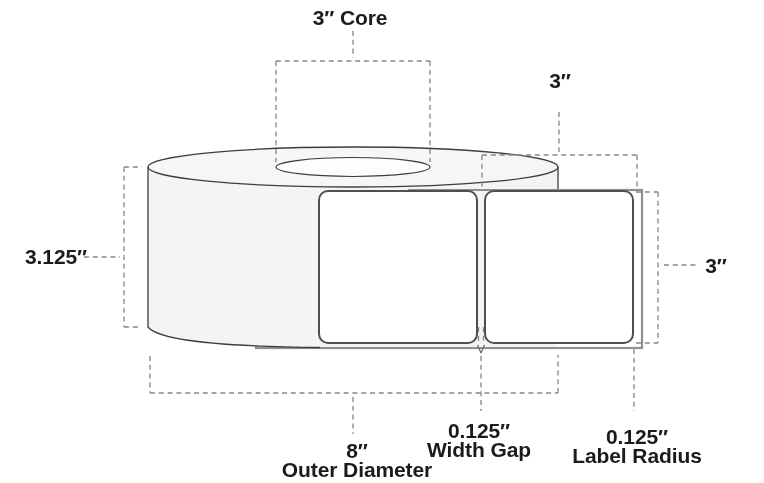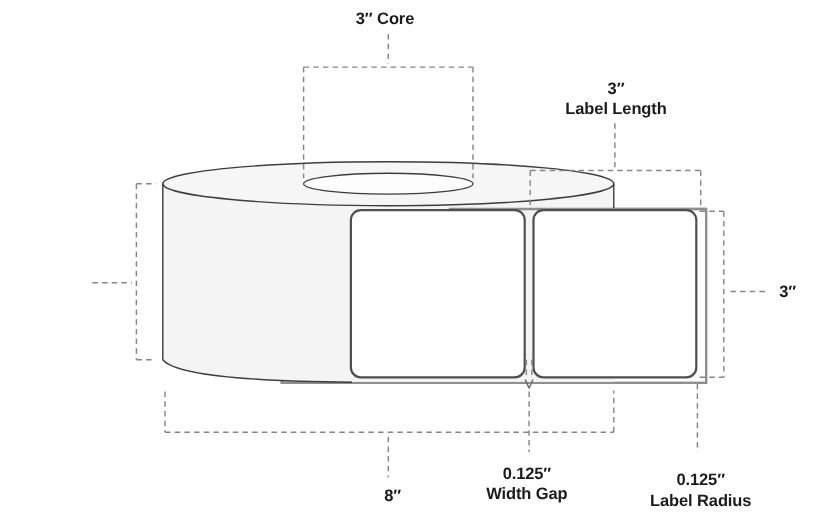--- a/index.html
+++ b/index.html
@@ -9,21 +9,21 @@
     background:#ffffff;
     font-family:"Liberation Sans", sans-serif;
     overflow:hidden;
   }
   .canvas svg{position:absolute;left:0;top:0;}
   .ann{
     position:absolute;
     transform:translateX(-50%);
     text-align:center;
     font-weight:700;
-    font-size:15px;
+    font-size:21px;
     line-height:19px;
     color:#1b1b1b;
     letter-spacing:-0.1px;
     white-space:nowrap;
   }
 </style>
 </head>
 <body>
 
 <div class="canvas">
@@ -99,32 +99,33 @@
       <path d="M484.5,345 L481,353"></path>
     </g>
   </svg>
 
   <div class="ann" style="left:350px;top:8px;">
     <div>3″ Core</div>
   </div>
 
   <div class="ann" style="left:560px;top:71px;">
     <div>3″</div>
-    <div>Label Length</div>
   </div>
 
   <div class="ann" style="left:56px;top:247px;">
+    <div>3.125″</div>
   </div>
 
   <div class="ann" style="left:716px;top:256px;">
     <div>3″</div>
   </div>
 
   <div class="ann" style="left:357px;top:441px;">
     <div>8″</div>
+    <div>Outer Diameter</div>
   </div>
 
   <div class="ann" style="left:479px;top:421px;">
     <div>0.125″</div>
     <div>Width Gap</div>
   </div>
 
   <div class="ann" style="left:637px;top:427px;">
     <div>0.125″</div>
     <div>Label Radius</div>

